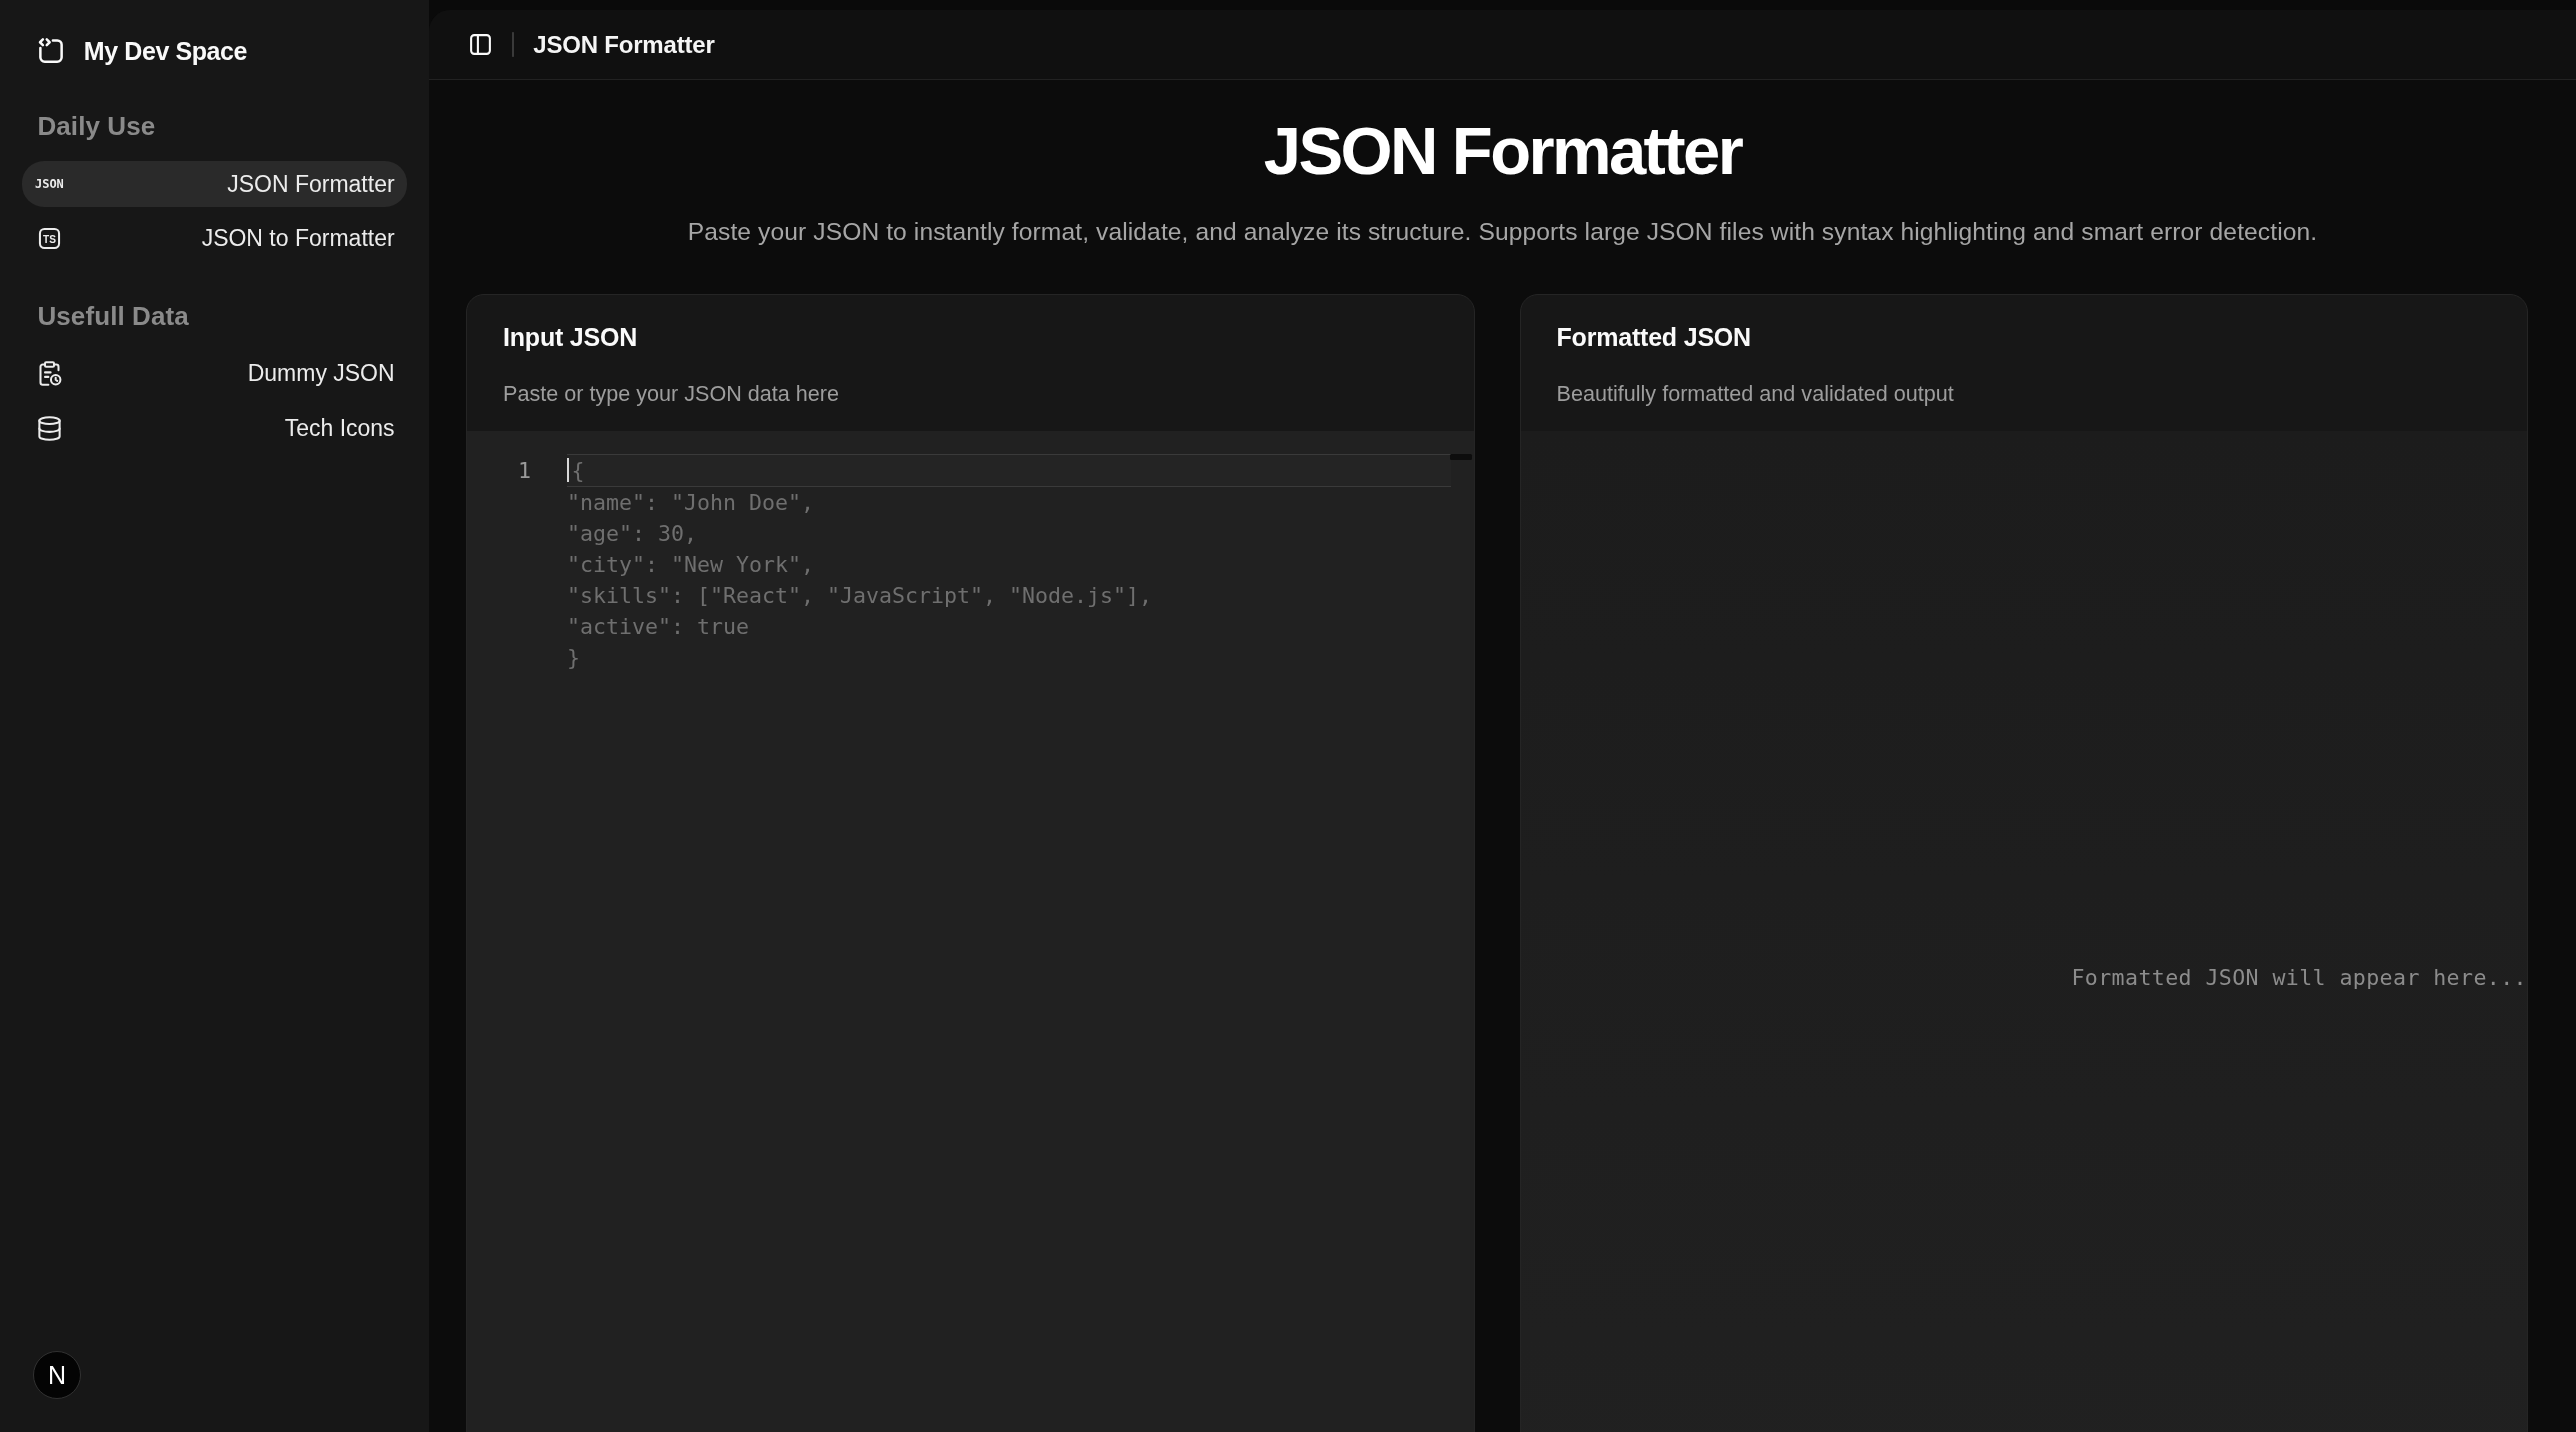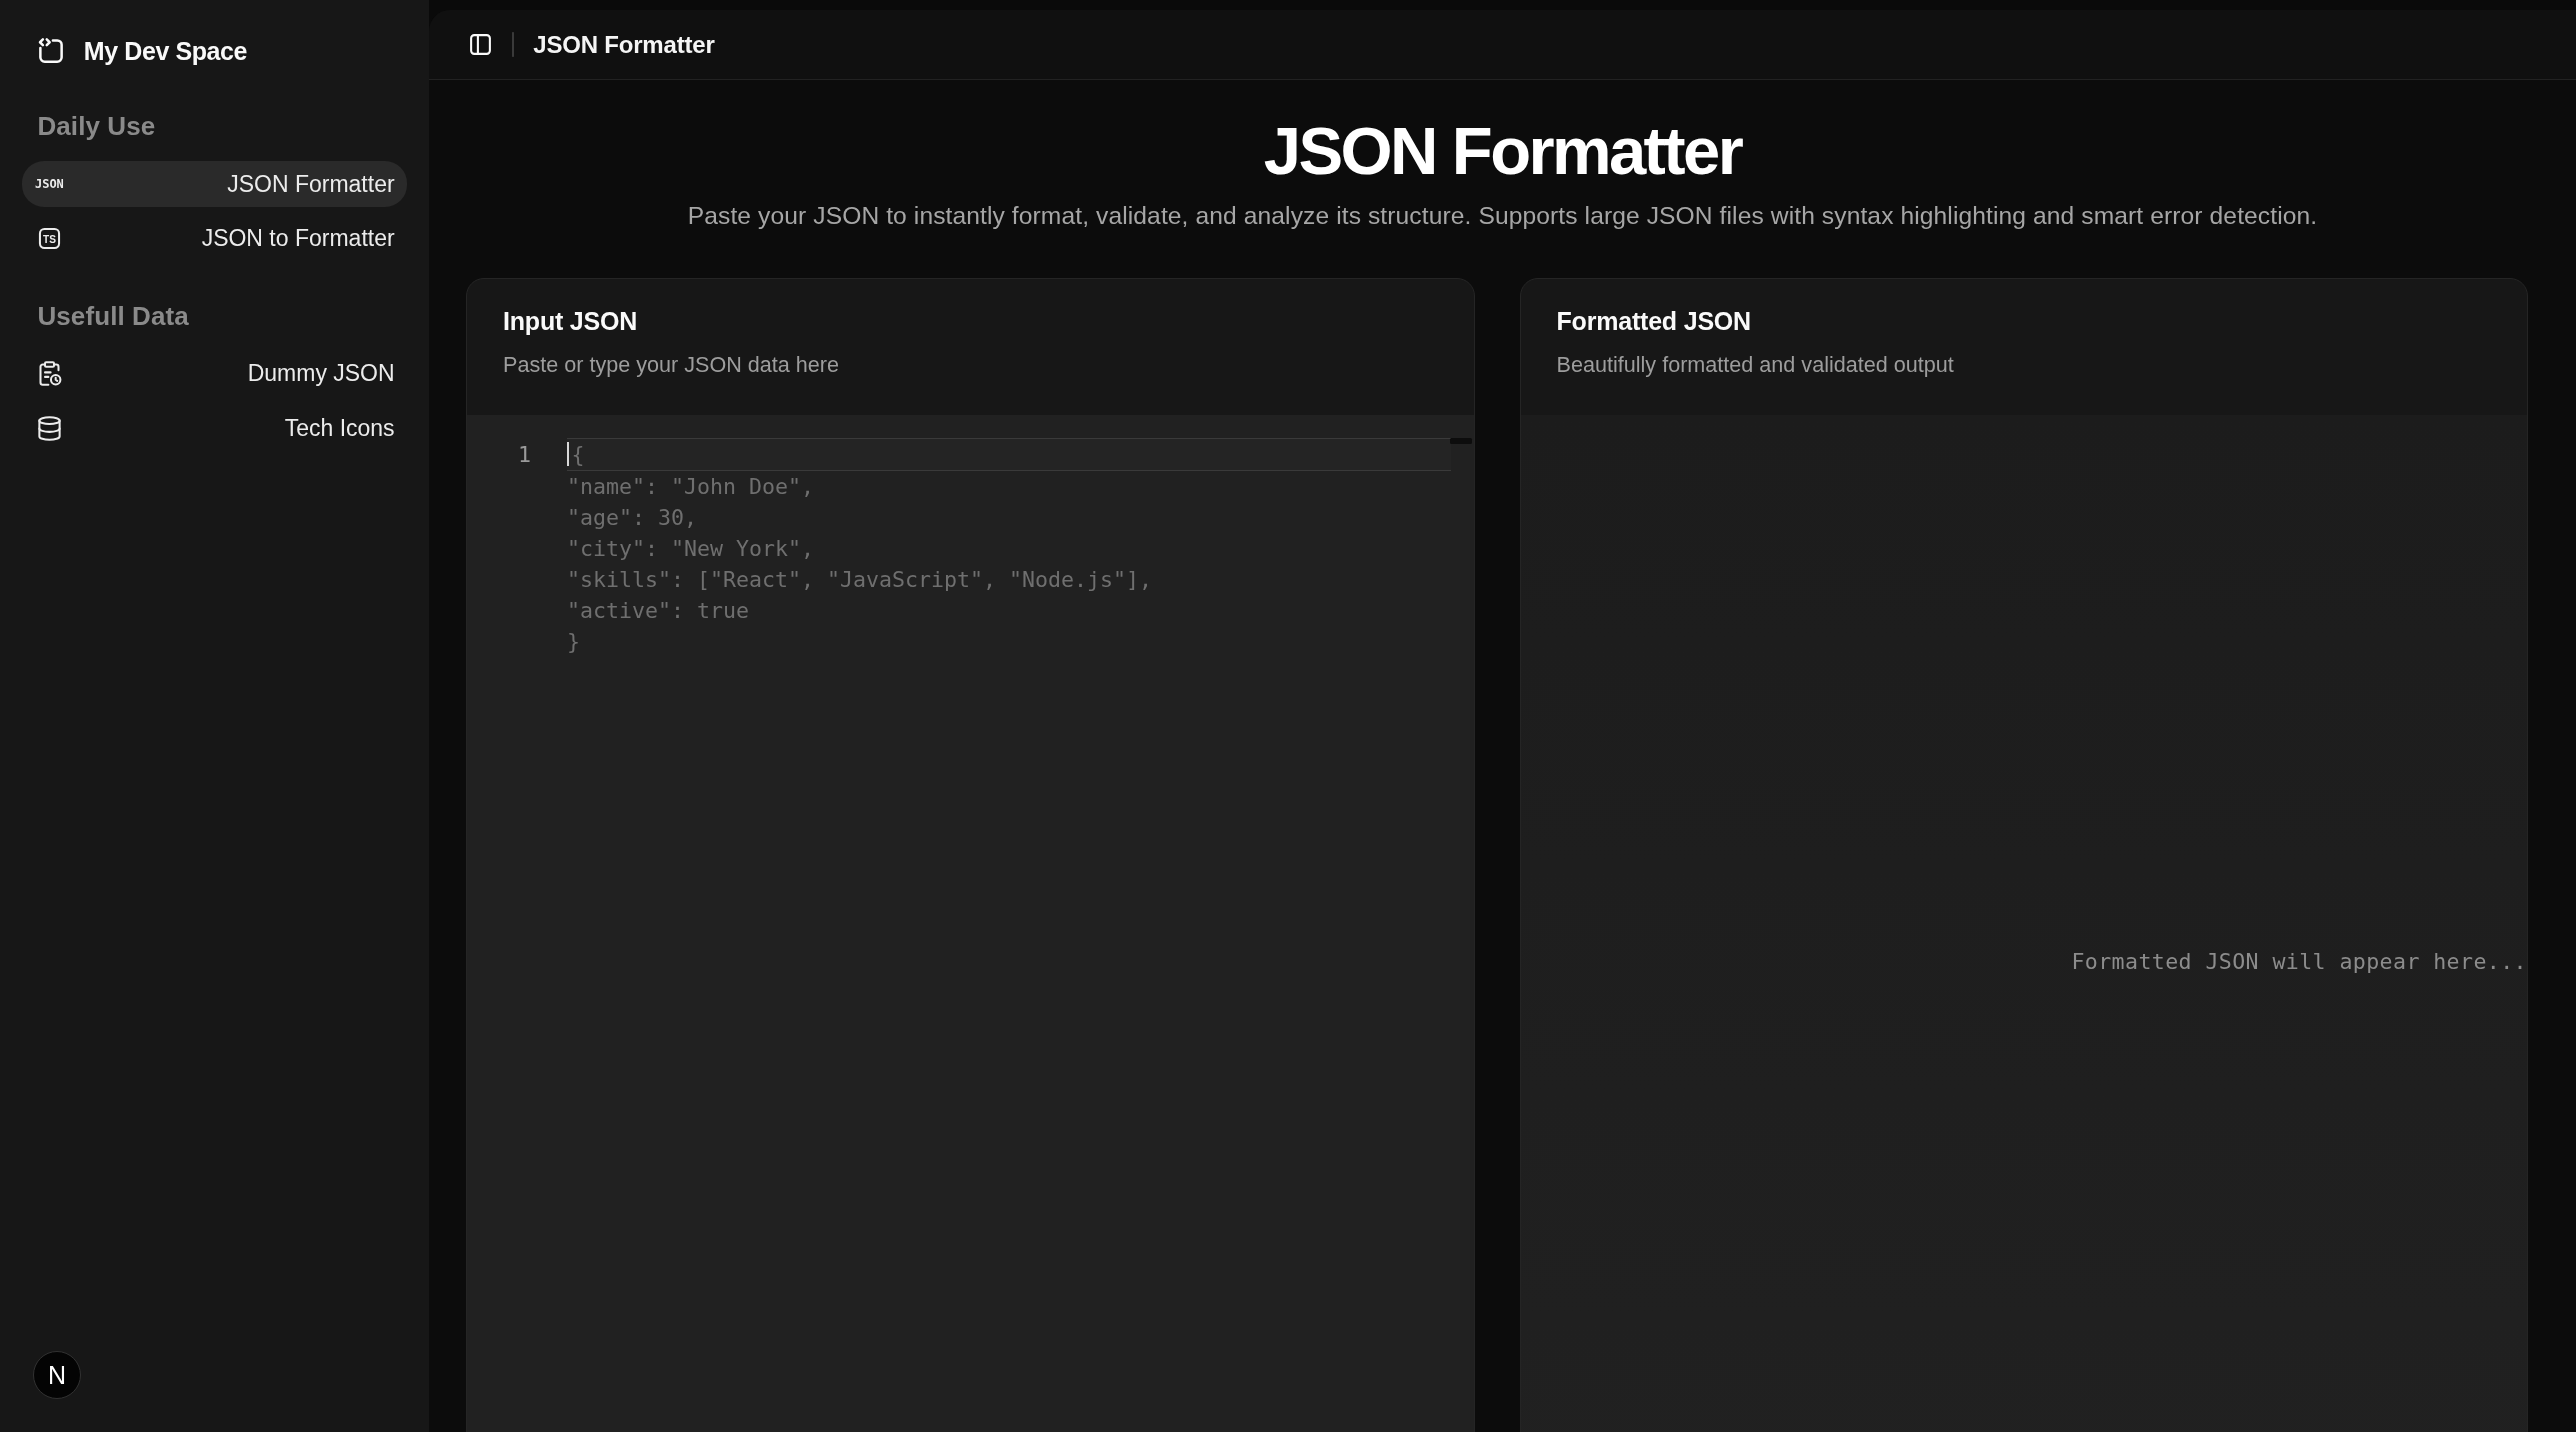--- a/index.html
+++ b/index.html
@@ -56,31 +56,31 @@
   }
   .topbar-toggle { cursor:pointer; display:flex; align-items:center; }
   .topbar-sep { width:1.5px; height:25px; background:#3a3a3a; margin:0 19.4px; border-radius:0.7px; }
   .topbar-title { font-size:24px; font-weight:600; color:#f5f5f5; letter-spacing:-0.2px; }
 
   .hero { text-align:center; }
   .hero-title {
     margin:37px 0 0 0; font-size:67px; font-weight:700; color:#ffffff;
     letter-spacing:-2.6px; line-height:1;
   }
-  .hero-sub { margin-top:18px; font-size:24.6px; color:#a6a6a6; letter-spacing:0.1px; }
+  .hero-sub { margin-top:34px; font-size:24.6px; color:#a6a6a6; letter-spacing:0.1px; }
 
   
   .panels { display:flex; gap:45px; margin:48px 48px 0 37px; height:1268px; }
   .panel {
     flex:1; background:#171717; border:0.7px solid #252525; border-radius:18px;
     overflow:hidden; display:flex; flex-direction:column;
   }
   .panel-header { height:136px; padding:28px 36px 0; }
   .panel-title { font-size:25px; font-weight:700; color:#fafafa; letter-spacing:-0.2px; }
-  .panel-sub { margin-top:16px; font-size:21.6px; color:#9d9d9d; }
+  .panel-sub { margin-top:29px; font-size:21.6px; color:#9d9d9d; }
   .panel-body { flex:1; position:relative; }
 
   
   .input-body { background:#212121; cursor:text; }
   .editor {
     position:absolute; inset:0; padding-top:22.4px;
     font-family:"DejaVu Sans Mono", monospace; font-size:21.6px; line-height:31px; color:#6f6f6f;
   }
   .editor-flex { display:flex; }
   .gutter {

